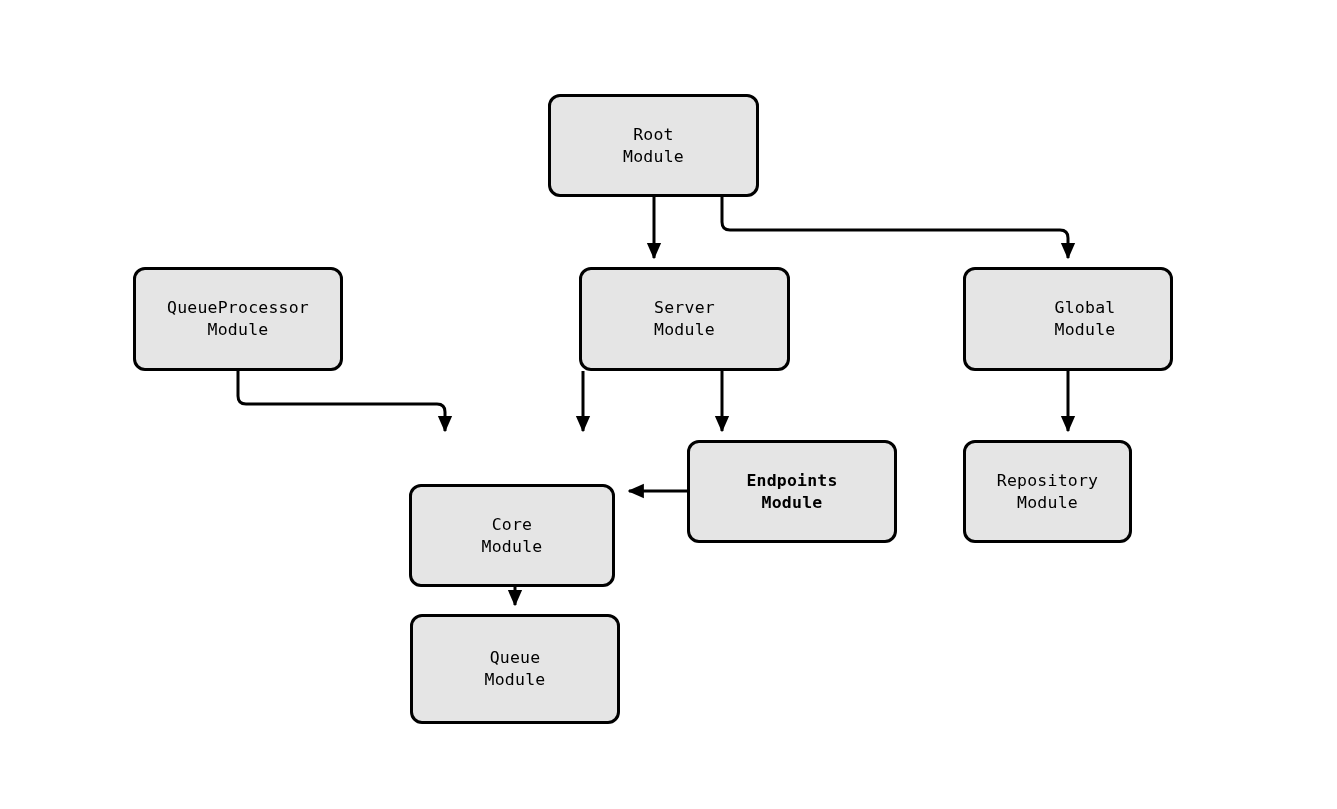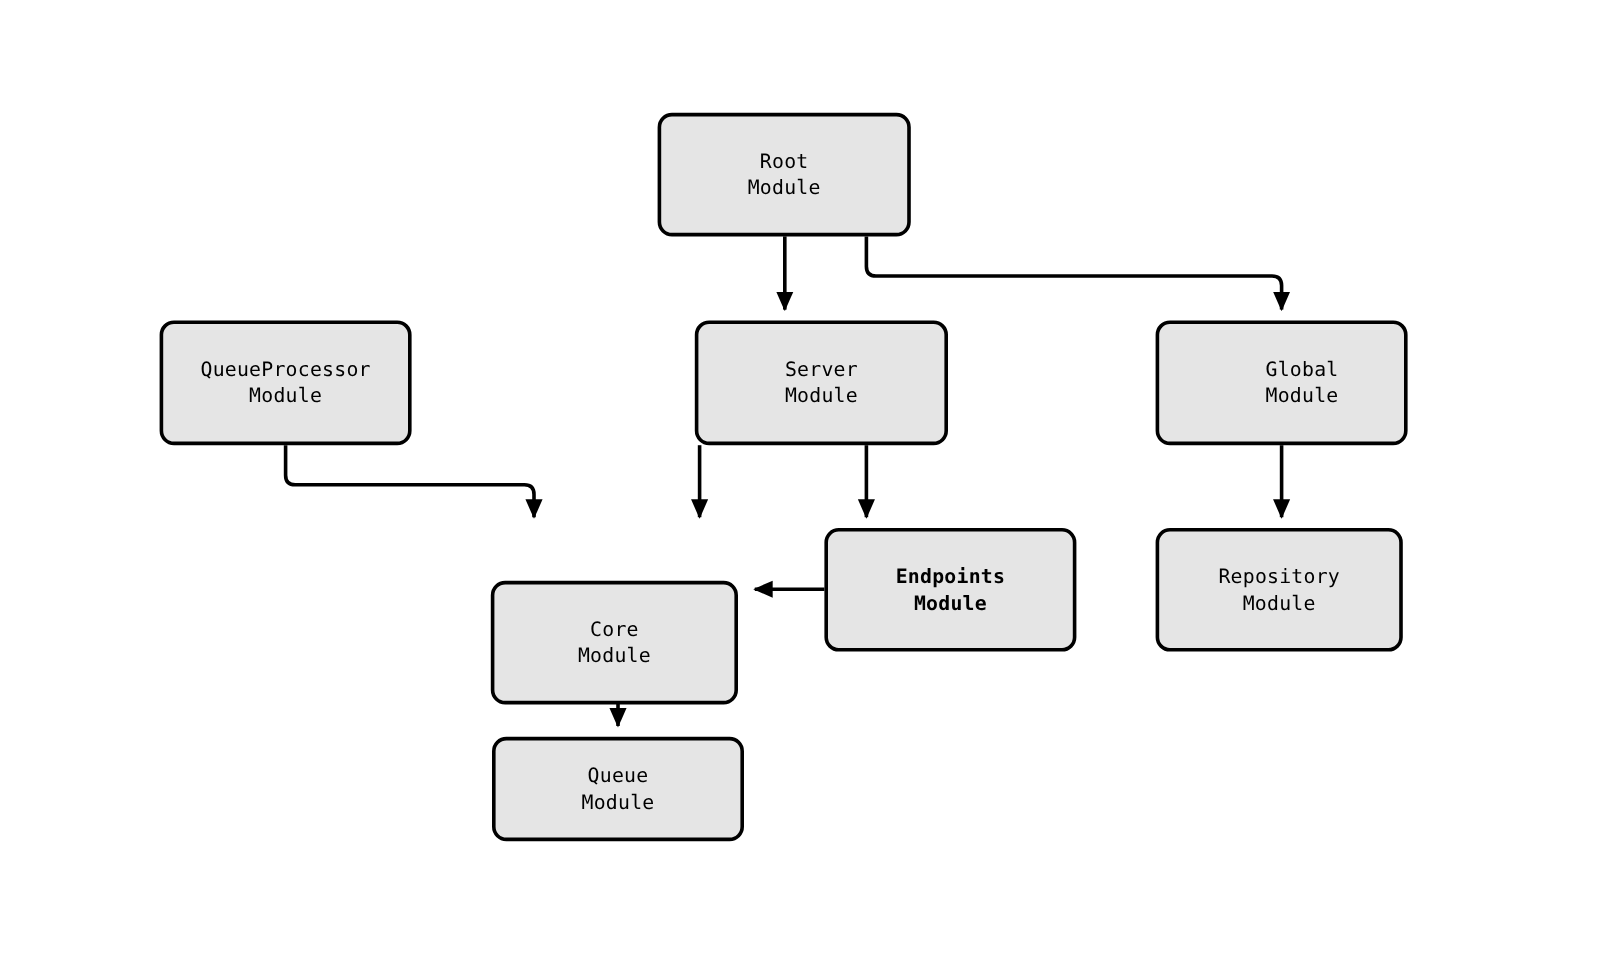--- a/index.html
+++ b/index.html
@@ -98,23 +98,23 @@
   <div class="node" style="left:409px; top:440px; width:206px; height:103px;margin-top:44px;">
     <div class="node-label">Core
 Module</div>
   </div>
 
   <div class="node" style="left:687px; top:440px; width:210px; height:103px;font-weight:bold;">
     <div class="node-label">Endpoints
 Module</div>
   </div>
 
-  <div class="node" style="left:963px; top:440px; width:206px; height:103px;">
+  <div class="node" style="left:963px; top:440px; width:169px; height:103px;">
     <div class="node-label">Repository
 Module</div>
   </div>
 
-  <div class="node" style="left:410px; top:614px; width:210px; height:87px;">
+  <div class="node" style="left:410px; top:614px; width:210px; height:110px;">
     <div class="node-label">Queue
 Module</div>
   </div>
 
 </div>
 
 </body></html>

